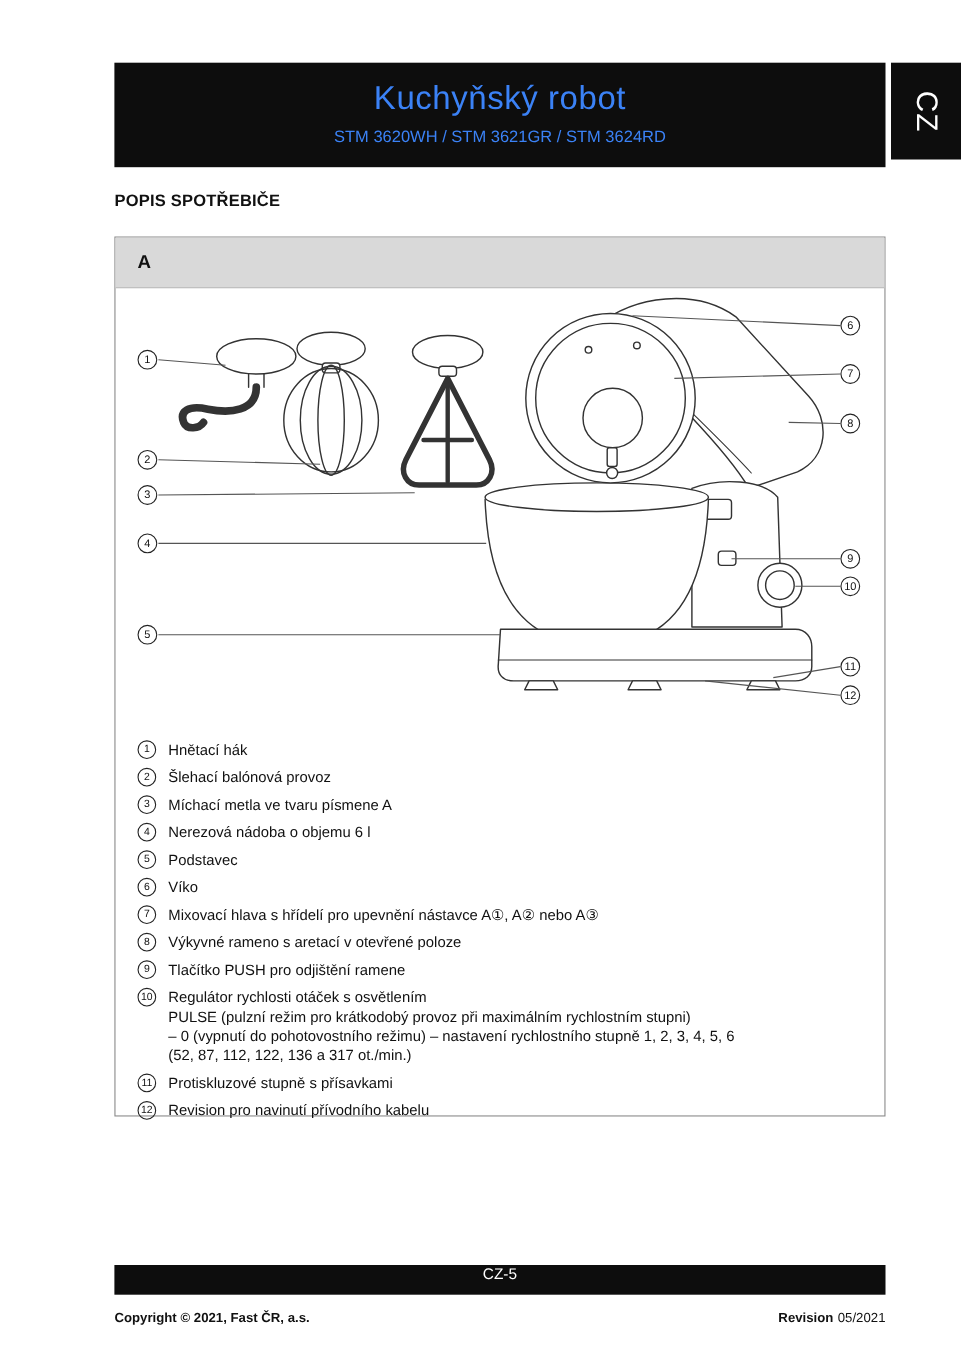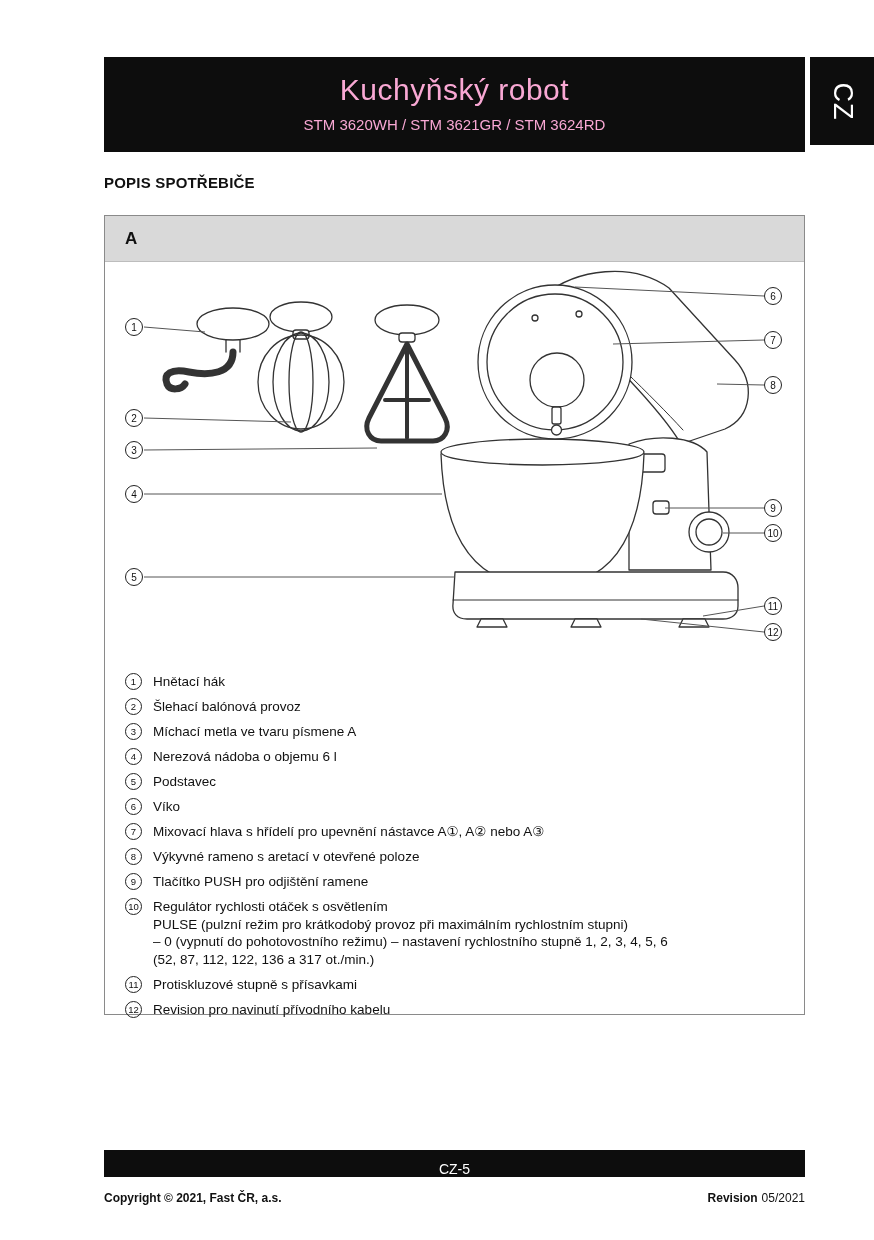--- a/index.html
+++ b/index.html
@@ -7,21 +7,21 @@
   body {
     width:874px; height:1240px; position:relative;
     font-family:"Liberation Sans", sans-serif; color:#111;
     overflow:hidden;
   }
   .page { position:absolute; inset:0; }
 
   
   .title-bar {
     position:absolute; left:104px; top:57px; width:701px; height:95px;
-    background:#0d0d0d; color:#f9a8d4; text-align:center;
+    background:#0d0d0d; color:#3b82f6; text-align:center;
   }
   .title-bar h1 { font-weight:400; font-size:30px; letter-spacing:0.5px; margin-top:16px; }
   .title-bar .subtitle { font-size:15px; margin-top:9px; }
   .lang-tab {
     position:absolute; left:810px; top:57px; width:64px; height:88px;
     background:#0d0d0d; color:#fff; display:flex; align-items:center; justify-content:center;
   }
   .lang-tab span { transform:rotate(90deg); font-size:27px; font-weight:400; letter-spacing:1px; }
 
   .section-title {
@@ -51,21 +51,21 @@
   .part-item { display:flex; align-items:flex-start; gap:11px; margin-bottom:6.5px; }
   .num-circle {
     flex:0 0 auto; width:17px; height:17px; border:1px solid #222; border-radius:50%;
     display:flex; align-items:center; justify-content:center; font-size:9.5px; margin-top:1px;
   }
   .part-text { font-size:13.5px; line-height:17.5px; white-space:pre-line; padding-top:1px; }
 
   
   .page-number-bar {
     position:absolute; left:104px; top:1150px; width:701px; height:27px;
-    background:#0d0d0d; color:#fff; display:flex; align-items:flex-end; justify-content:center;
+    background:#0d0d0d; color:#fff; display:flex; align-items:flex-start; justify-content:center;
     font-size:14px;
   }
   .footer-row {
     position:absolute; left:104px; top:1191px; width:701px;
     display:flex; justify-content:space-between; font-size:12px;text-align:right;
   }
   .copyright { font-weight:700; }
   .revision b { font-weight:700; margin-right:4px;padding-left:44px; }
 </style>
 </head>

